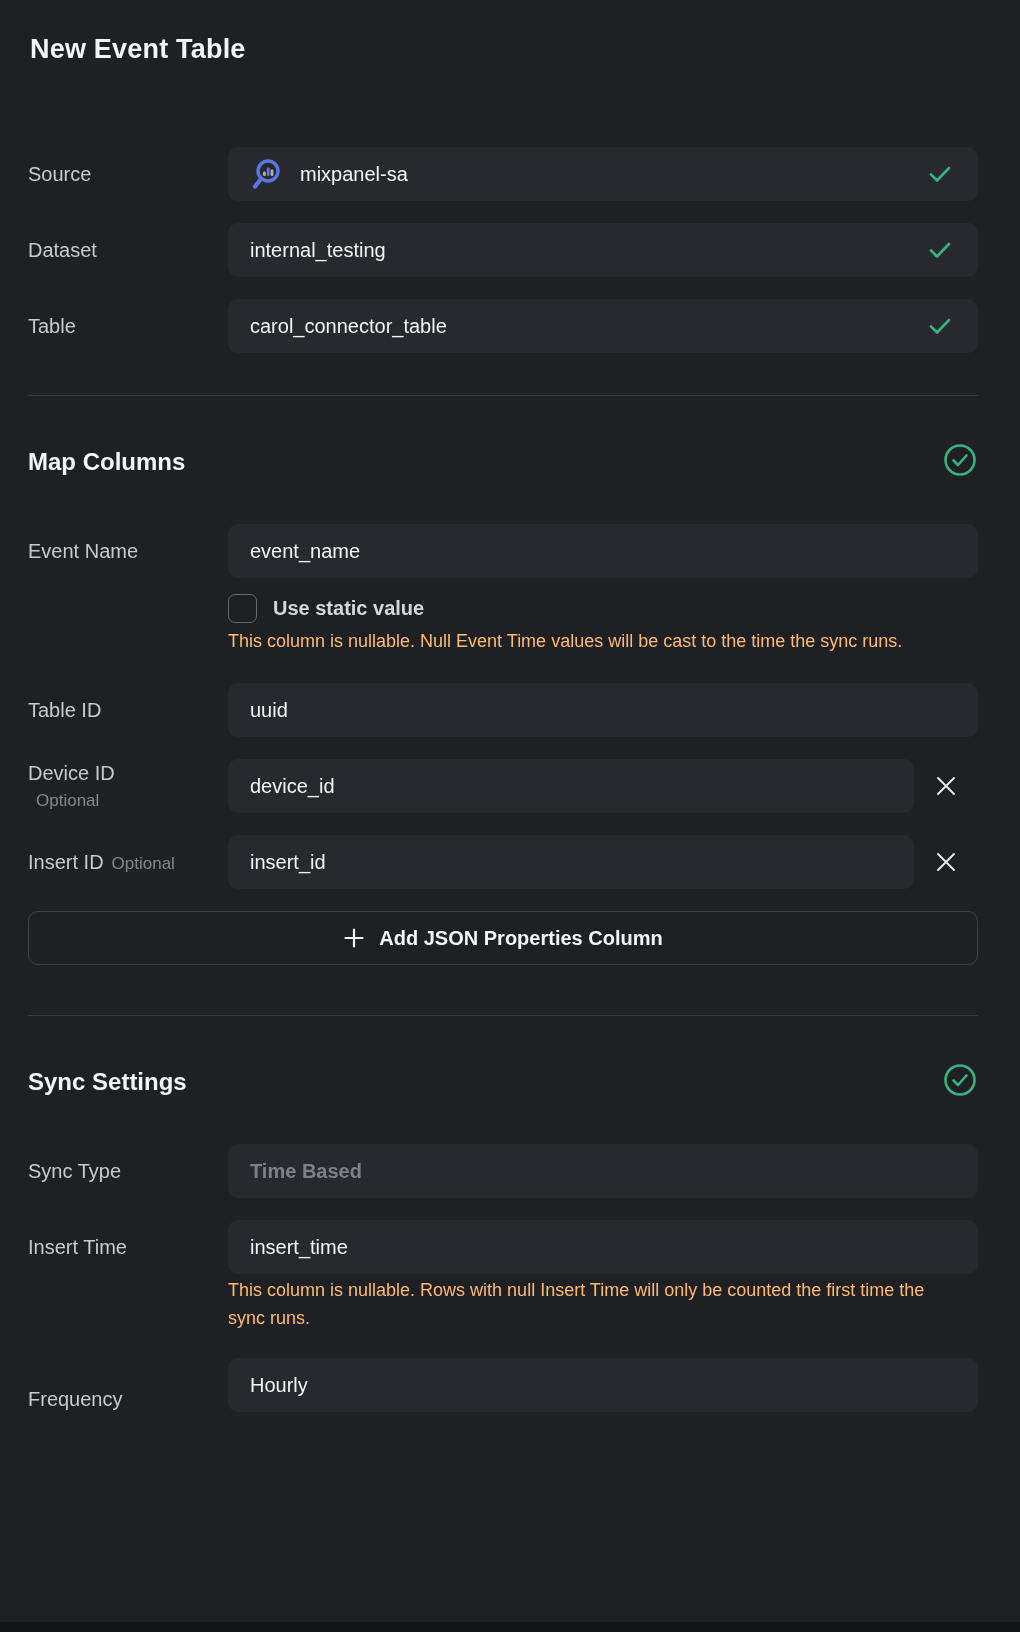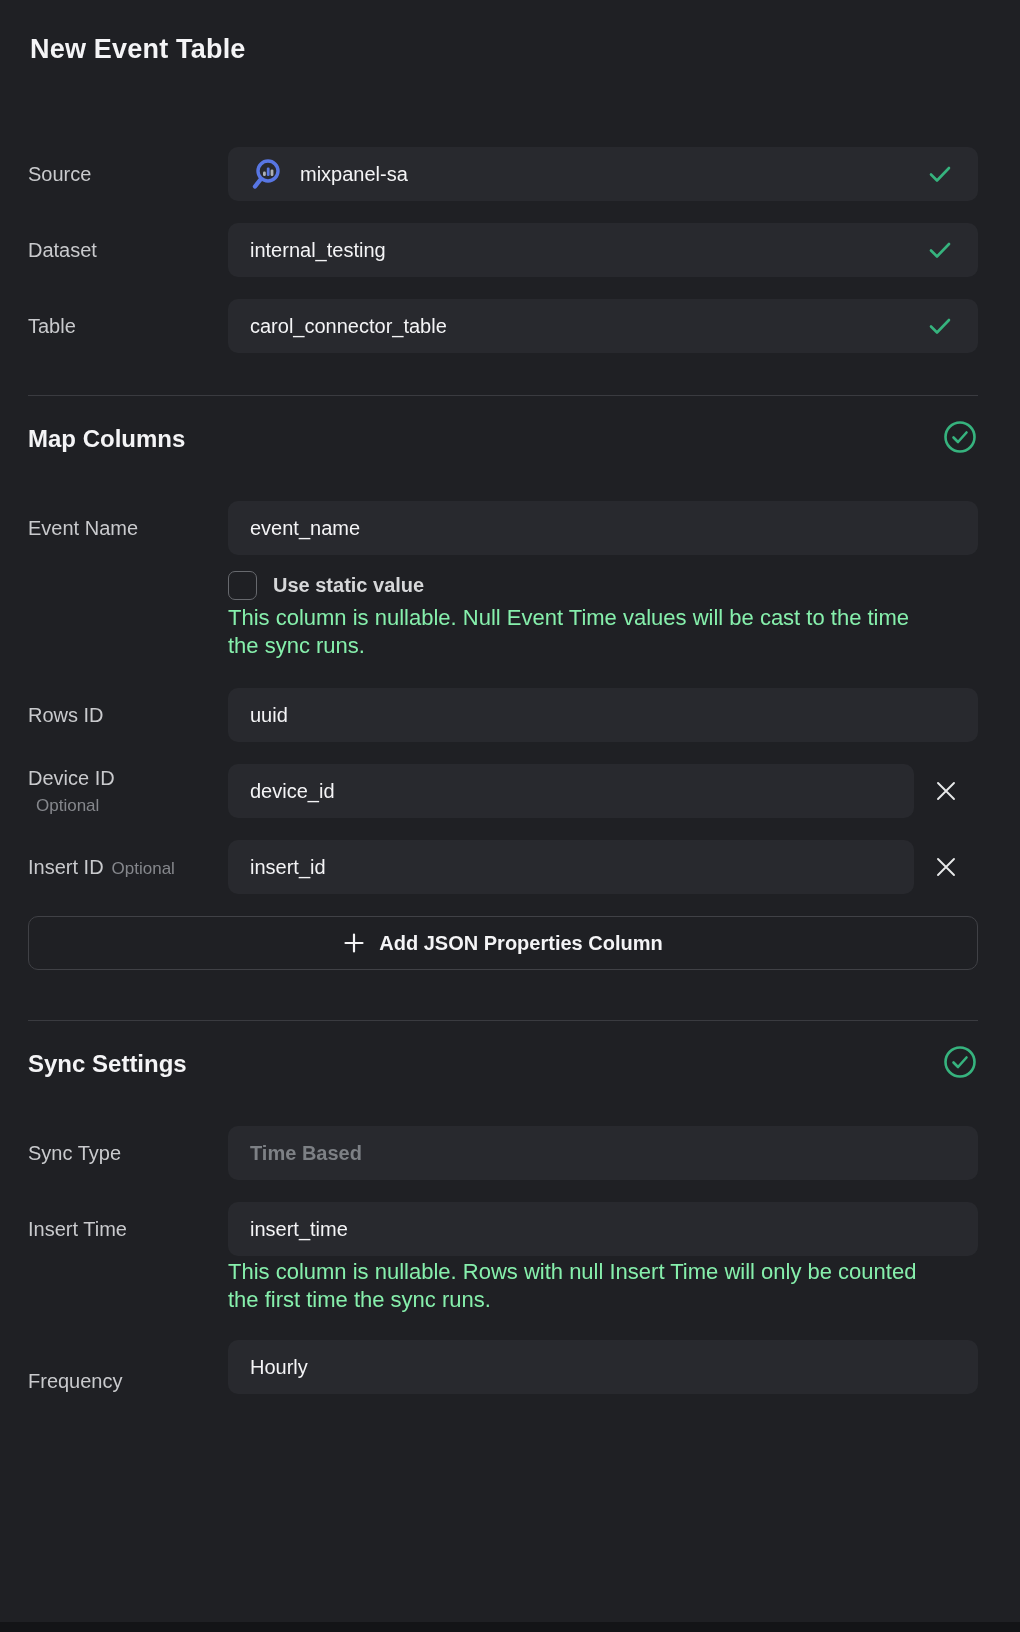--- a/index.html
+++ b/index.html
@@ -83,21 +83,21 @@
   }
   .divider {
     border:none;
     border-top:1px solid #3a3b40;
     margin:42px 0 0 0;
   }
   .section-head {
     display:flex;
     align-items:center;
     justify-content:space-between;
-    margin-top:23px;
+    margin-top:46px;
   }
   .section-head h2 {
     margin:0;
     color:#f4f4f6;
     font-size:24px;
     font-weight:700;
   }
   .checkbox-row {
     display:flex;
     align-items:center;
@@ -113,22 +113,22 @@
     flex:0 0 29px;
     cursor:pointer;
   }
   .checkbox-label {
     color:#d6d7d9;
     font-size:20px;
     margin-left:16px;
   }
   .warning {
     margin:2px 0 6px 200px;
-    color:#86efac;
-    font-size:22px;
+    color:#fdba74;
+    font-size:18px;
     line-height:28px;
     max-width:710px;
   }
   .add-btn {
     margin-top:22px;
     width:100%;
     height:54px;
     background:transparent;
     border:1px solid #404146;
     border-radius:10px;
@@ -226,21 +226,21 @@
 
     <div class="checkbox-row">
       <span class="checkbox"></span>
       <span class="checkbox-label">Use static value</span>
     </div>
 
 
     <div class="warning">This column is nullable. Null Event Time values will be cast to the time the sync runs.</div>
 
     <div class="row" style="margin-top:28px;">
-      <div class="label-col">Rows ID</div>
+      <div class="label-col">Table ID</div>
       <div class="input">
         <span>uuid</span>
       </div>
     </div>
 
     <div class="row">
       <div class="label-col">
         <span>Device ID</span>
         <span class="optional-under">Optional</span>
       </div>

